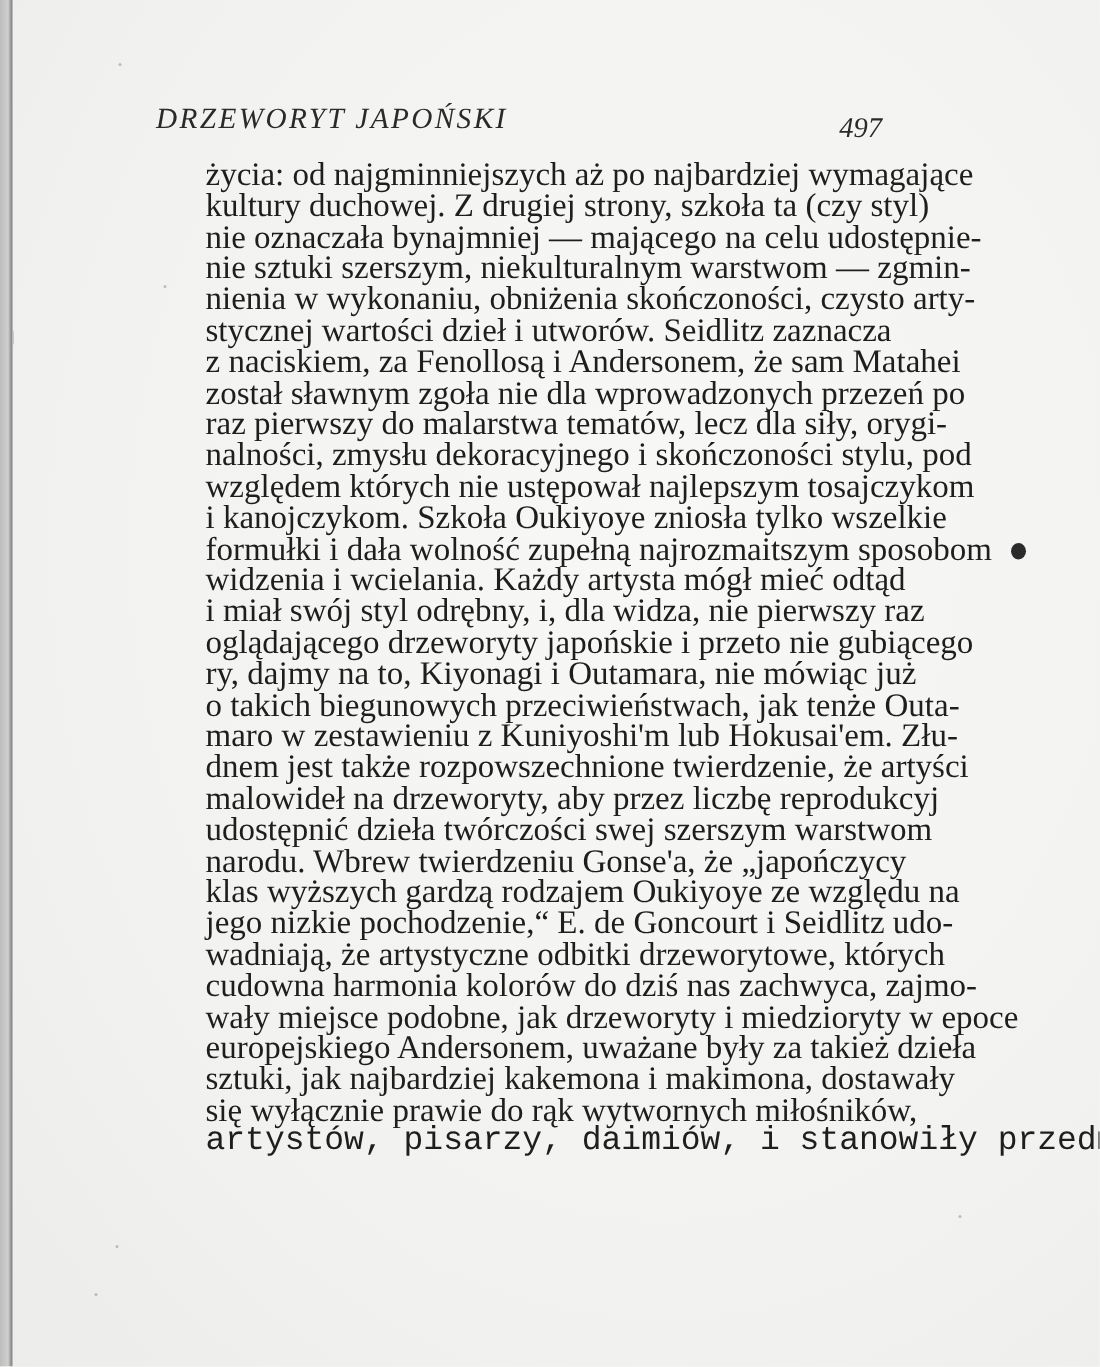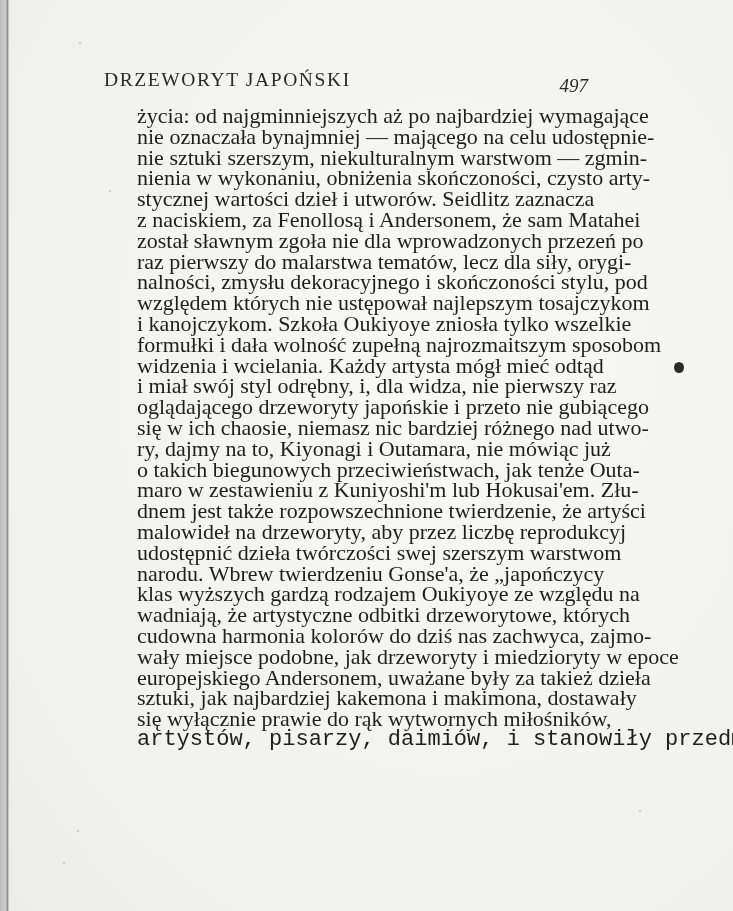--- a/index.html
+++ b/index.html
@@ -35,20 +35,21 @@
       position: absolute;
       left: 104px;
       top: 69px;
       width: 480px;
       height: 26px;
     }
     .running-title {
       position: absolute;
       left: 0;
       top: 0;
+      font-style: italic;
       font-size: 19.5px;
       letter-spacing: 1.6px;
       color: #2a2a2a;
       text-align: center;
     }
     .page-number {
       position: absolute;
       right: -4px;
       top: 6px;
       font-style: italic;
@@ -119,43 +120,44 @@
   <span class="speck" style="left:630px;top:810px;"></span>
 </div>
 
 <div class="running-head">
   <span class="running-title">DRZEWORYT JAPOŃSKI</span>
   <span class="page-number">497</span>
 </div>
 
 <div class="body-text" id="body-text">
     <span class="line">życia: od najgminniejszych aż po najbardziej wymagające</span>
+    <span class="line">kultury duchowej.  Z drugiej strony, szkoła ta (czy styl)</span>
     <span class="line">nie oznaczała bynajmniej — mającego na celu udostępnie-</span>
     <span class="line">nie sztuki szerszym, niekulturalnym warstwom — zgmin-</span>
     <span class="line">nienia w wykonaniu, obniżenia skończoności, czysto arty-</span>
     <span class="line">stycznej wartości dzieł i utworów.  Seidlitz zaznacza</span>
     <span class="line">z naciskiem, za Fenollosą i Andersonem, że sam Matahei</span>
     <span class="line">został sławnym zgoła nie dla wprowadzonych przezeń po</span>
     <span class="line">raz pierwszy do malarstwa tematów, lecz dla siły, orygi-</span>
     <span class="line">nalności, zmysłu dekoracyjnego i skończoności stylu, pod</span>
     <span class="line">względem których nie ustępował najlepszym tosajczykom</span>
     <span class="line">i kanojczykom.  Szkoła Oukiyoye zniosła tylko wszelkie</span>
     <span class="line">formułki i dała wolność zupełną najrozmaitszym sposobom</span>
     <span class="line">widzenia i wcielania.  Każdy artysta mógł mieć odtąd</span>
     <span class="line">i miał <span class="it">swój styl</span> odrębny, i, dla widza, nie pierwszy raz</span>
     <span class="line">oglądającego drzeworyty japońskie i przeto nie gubiącego</span>
-    <span class="line">się w ich chaosie, niemasz nic bardziej różnego nad utwo-</span>
     <span class="line">ry, dajmy na to, Kiyonagi i Outamara, nie mówiąc już</span>
     <span class="line">o takich biegunowych przeciwieństwach, jak tenże Outa-</span>
     <span class="line">maro w zestawieniu z Kuniyoshi'm lub Hokusai'em.  Złu-</span>
     <span class="line">dnem jest także rozpowszechnione twierdzenie, że artyści</span>
     <span class="line">malowideł na drzeworyty, aby przez liczbę reprodukcyj</span>
     <span class="line">udostępnić dzieła twórczości swej szerszym warstwom</span>
     <span class="line">narodu.  Wbrew twierdzeniu Gonse'a, że „japończycy</span>
     <span class="line">klas wyższych gardzą rodzajem Oukiyoye ze względu na</span>
+    <span class="line">jego nizkie pochodzenie,“ E. de Goncourt i Seidlitz udo-</span>
     <span class="line">wadniają, że artystyczne odbitki drzeworytowe, których</span>
     <span class="line">cudowna harmonia kolorów do dziś nas zachwyca, zajmo-</span>
     <span class="line">wały miejsce podobne, jak drzeworyty i miedzioryty w epoce</span>
     <span class="line">europejskiego Andersonem, uważane były za takież dzieła</span>
     <span class="line">sztuki, jak najbardziej kakemona i makimona, dostawały</span>
     <span class="line">się wyłącznie prawie do rąk wytwornych miłośników,</span>
     <span class="line last">artystów, pisarzy, daimiów, i stanowiły przedmiot zbytku</span>
   </div>
 
 <div class="margin-dot"></div>

